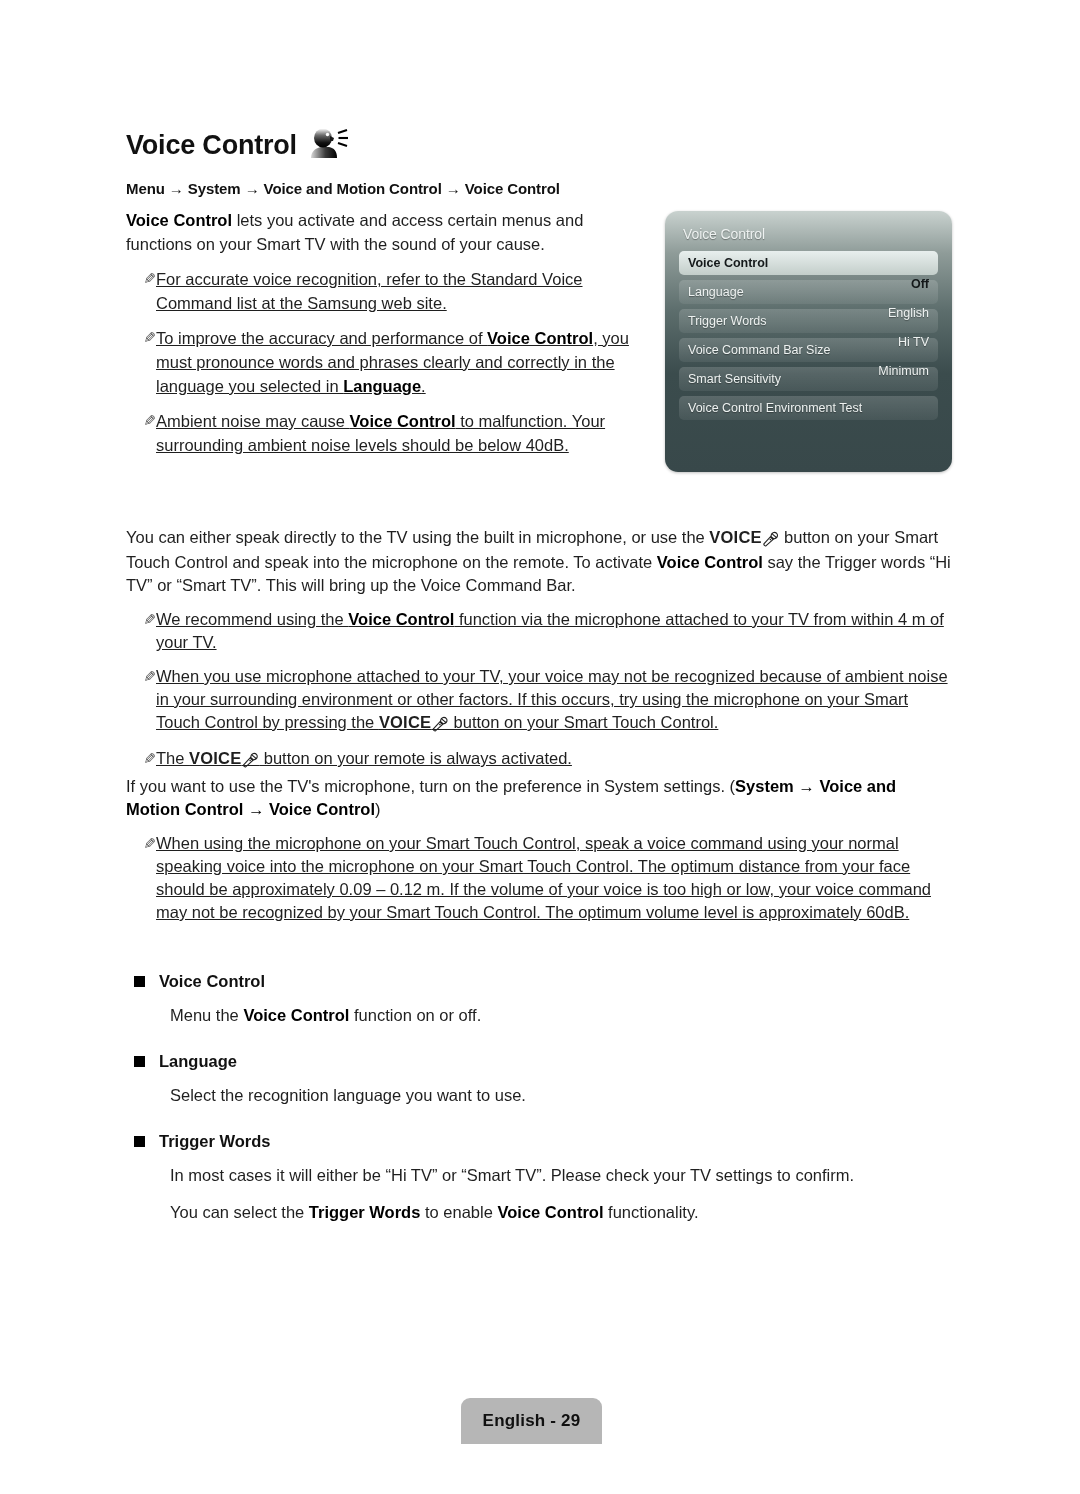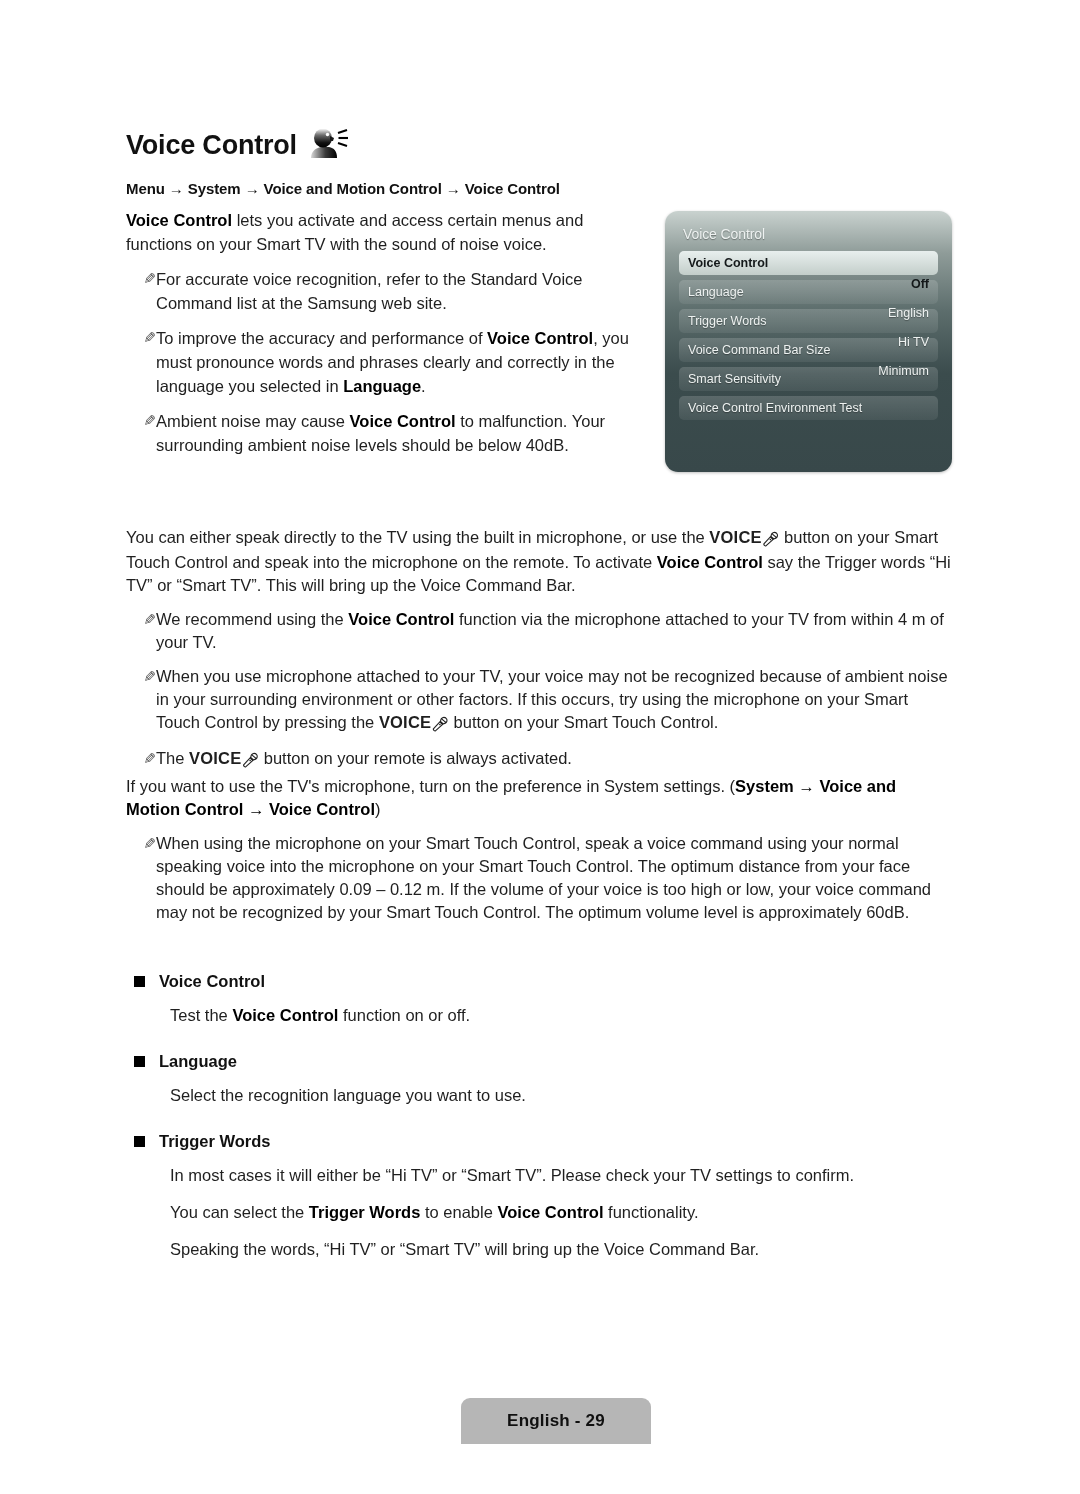--- a/index.html
+++ b/index.html
@@ -74,21 +74,21 @@
   }
   .note-glyph {
     flex: 0 0 auto;
     width: 30px;
     font-size: 15px;
     line-height: 23px;
     color: #4a4a4a;
     transform: scaleX(-1);
     display: inline-block;
   }
-  .note-body { flex: 1 1 auto; }
+  .note-body { flex: 1 1 auto; text-decoration: underline; }
 
   b, .b { font-weight: bold; color: #000; }
 
   .voice-btn {
     font-weight: bold;
     letter-spacing: 0.2px;
     white-space: nowrap;
   }
   .mic-glyph {
     font-size: 14px;
@@ -158,21 +158,21 @@
     text-shadow: none;
   }
   .osd-row.selected .osd-val { font-weight: bold; color: #14191a; }
   .osd-label { white-space: nowrap; }
   .osd-val { white-space: nowrap; margin-top: 42px; }
 
   
   .footer-tab {
     position: absolute;
     left: 461px; top: 1398px;
-    width: 190px; height: 46px;
+    width: 141px; height: 46px;
     background: #b6b6b6;
     border-radius: 9px 9px 0 0;
     display: flex;
     align-items: center;
     justify-content: center;
     font-size: 17px;
     font-weight: bold;
     color: #101010;
     letter-spacing: 0.2px;
   }
@@ -212,21 +212,21 @@
         <path d="M29.5,10 L39,10" stroke="#000" stroke-width="2.1" fill="none"></path>
         <path d="M29,15 L38,18" stroke="#000" stroke-width="2.1" fill="none"></path>
       </svg>
     </span>
   </div>
 
   <div class="breadcrumb">Menu → System → Voice and Motion Control → Voice Control</div>
 
   <div class="col-narrow">
     <p class="para">
-      <b>Voice Control</b><span> lets you activate and access certain menus and functions on your Smart TV with the sound of noise voice.</span>
+      <b>Voice Control</b><span> lets you activate and access certain menus and functions on your Smart TV with the sound of your cause.</span>
     </p>
 
     <div class="note">
       <span class="note-glyph">✎</span>
       <span class="note-body">
         <span>For accurate voice recognition, refer to the Standard Voice Command list at the Samsung web site.</span>
       </span>
     </div>
 
     <div class="note">
@@ -297,38 +297,37 @@
     </div>
   </div>
 
   <div class="col-wide" style="top:970px; left:134px; width:820px;">
 
     <div class="sq-head">
       <span class="sq-bullet"></span>
       <span>Voice Control</span>
     </div>
     <div class="sq-body">
-      <p><span>Test the </span><b>Voice Control</b><span> function on or off.</span></p>
+      <p><span>Menu the </span><b>Voice Control</b><span> function on or off.</span></p>
     </div>
 
     <div class="sq-head">
       <span class="sq-bullet"></span>
       <span>Language</span>
     </div>
     <div class="sq-body">
       <p>Select the recognition language you want to use.</p>
     </div>
 
     <div class="sq-head">
       <span class="sq-bullet"></span>
       <span>Trigger Words</span>
     </div>
     <div class="sq-body">
       <p>In most cases it will either be “Hi TV” or “Smart TV”. Please check your TV settings to confirm.</p>
       <p><span>You can select the </span><b>Trigger Words</b><span> to enable </span><b>Voice Control</b><span> functionality.</span></p>
-      <p>Speaking the words, “Hi TV” or “Smart TV” will bring up the Voice Command Bar.</p>
     </div>
 
   </div>
 
   <div class="footer-tab">English - 29</div>
 
 </div>
 
 </body></html>

